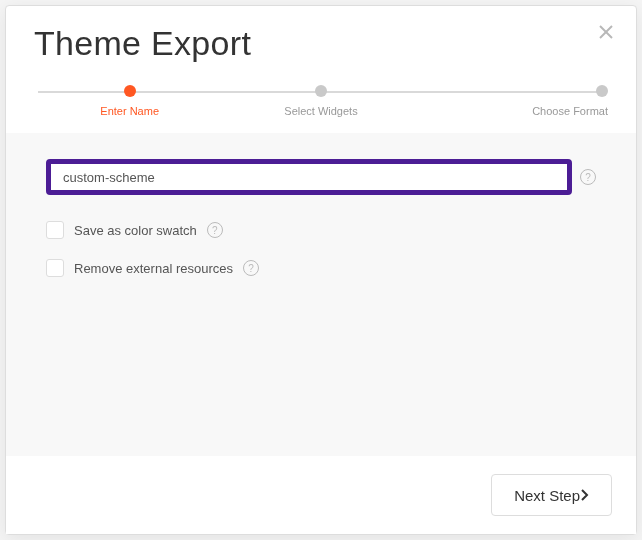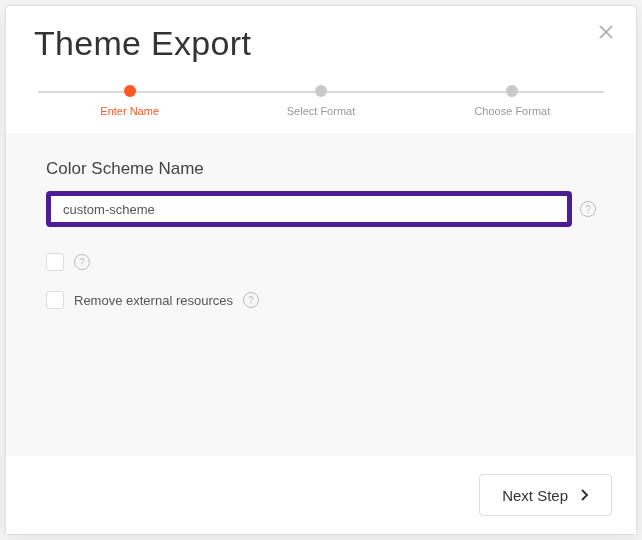--- a/index.html
+++ b/index.html
@@ -61,21 +61,21 @@
   }
   .step {
     flex: 1;
     display: flex;
     flex-direction: column;
     align-items: center;
     position: relative;
     z-index: 1;
   }
   .step:first-child { align-items: flex-start; }
-  .step:last-child  { align-items: center; }
+  .step:last-child  { align-items: flex-end; }
   .step-dot {
     width: 12px;
     height: 12px;
     border-radius: 50%;
     background: #c9c9c9;
     margin-bottom: 8px;
   }
   .step.active .step-dot { background: #ff5722; }
   .step-label {
     font-size: 11px;
@@ -152,21 +152,21 @@
     height: 42px;
     padding: 0 22px;
     border: 1px solid #ddd;
     border-radius: 4px;
     background: #fff;
     font-size: 15px;
     color: #333;
     cursor: pointer;
     display: flex;
     align-items: center;
-    gap: 12px;
+    gap: 0;
   }
   .next-btn svg { stroke: #333; stroke-width: 2; fill: none; }
 </style>
 </head>
 <body>
 
 <div class="modal">
 
   <div class="modal-header">
     <h1 class="modal-title">Theme Export</h1>
@@ -179,37 +179,37 @@
   </div>
 
   <div class="stepper">
     <div class="stepper-track"></div>
     <div class="step active">
       <div class="step-dot"></div>
       <div class="step-label">Enter Name</div>
     </div>
     <div class="step">
       <div class="step-dot"></div>
-      <div class="step-label">Select Format</div>
+      <div class="step-label">Select Widgets</div>
     </div>
     <div class="step">
       <div class="step-dot"></div>
       <div class="step-label">Choose Format</div>
     </div>
   </div>
 
   <div class="form-area">
-    <div class="field-label">Color Scheme Name</div>
     <div class="input-row">
       <input class="text-input" type="text" value="custom-scheme" style="">
       <div class="help-icon">?</div>
     </div>
 
     <div class="check-row">
       <div class="checkbox"></div>
+      <span class="check-label">Save as color swatch</span>
       <div class="help-icon">?</div>
     </div>
 
     <div class="check-row">
       <div class="checkbox"></div>
       <span class="check-label">Remove external resources</span>
       <div class="help-icon">?</div>
     </div>
   </div>
 

